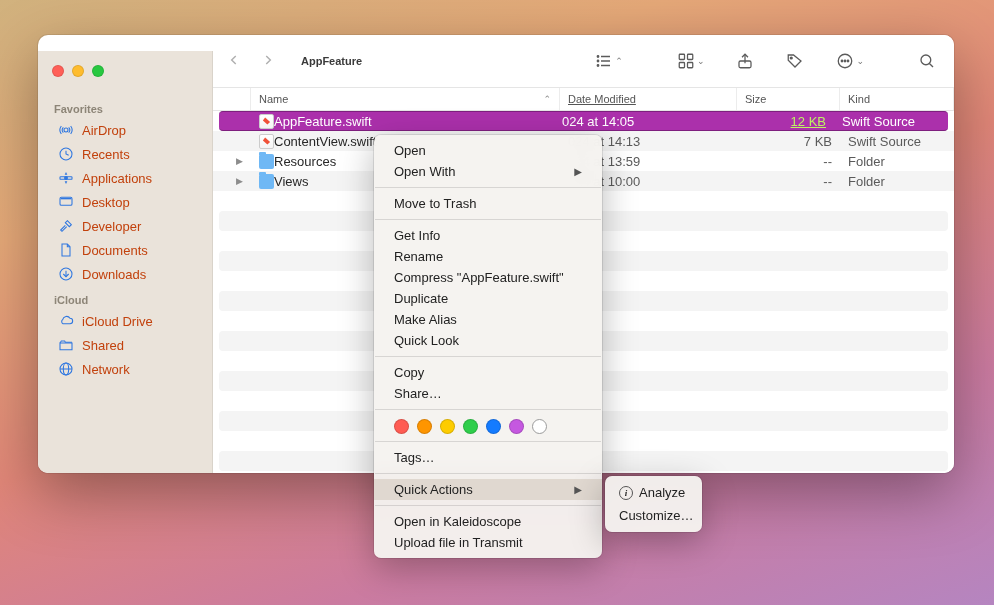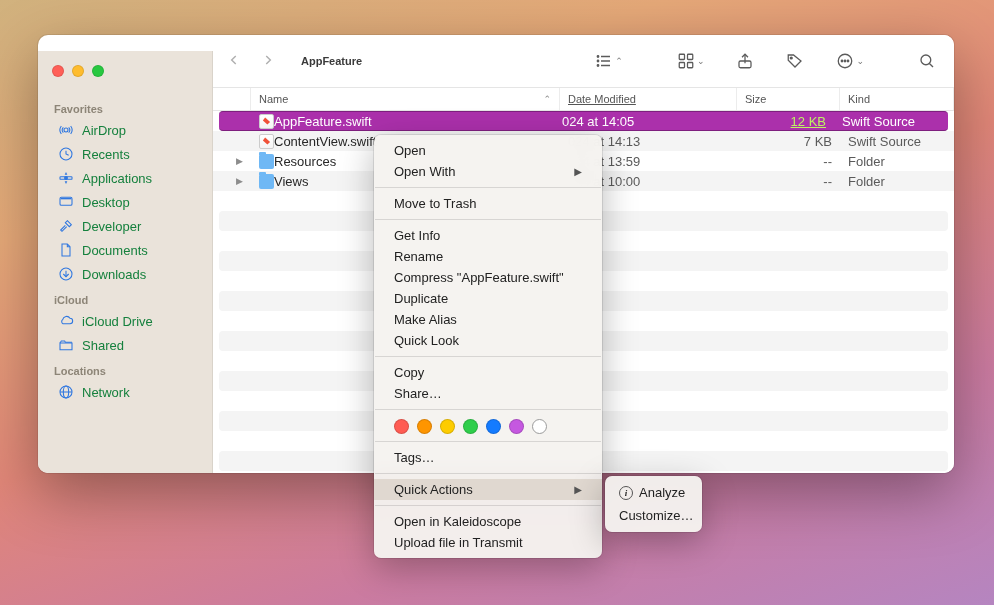--- a/index.html
+++ b/index.html
@@ -30,21 +30,21 @@
   }
   .traffic { display: flex; gap: 8px; padding: 4px 0 18px 14px; }
   .traffic .dot { width: 12px; height: 12px; border-radius: 50%; border:1px solid rgba(0,0,0,.1);}
   .tclose { background:#ff5f57;} .tmin{background:#febc2e;} .tmax{background:#28c840;}
   .side-section-label {
     color: #8d8577; font-size: 11px; font-weight: 600;
     padding: 0 16px 3px; margin-top: 8px;
   }
   .side-item {
     display: flex; align-items: center; gap: 8px;
-    padding: 4px 16px; color: #15803d; cursor: default;
+    padding: 4px 16px; color: #c2410c; cursor: default;
     border-radius: 5px; margin: 0 4px;
   }
   .side-item .sicon { width: 16px; height: 16px; display:flex;align-items:center;justify-content:center; color:#2f77e0; flex:none;}
   .side-item span { font-size: 13px; }
   .main { flex: 1; display: flex; flex-direction: column; background:#fff;}
   .toolbar {
     height: 52px; display: flex; align-items: center; padding: 0 14px; gap: 8px;
   }
   .nav-arrows { display:flex; gap:20px; color:#b0b0b0; padding-right:14px;}
   .nav-arrows svg{width:14px;height:14px;}
@@ -209,21 +209,20 @@
         </div>
         <div class="side-item">
           <span class="sicon">
             <svg viewBox="0 0 24 24" fill="none" stroke="currentColor" stroke-width="1.6">
               <path d="M3 9h18v10H3z"></path>
               <path d="M3 9l2-3h5l1 2h10"></path>
             </svg>
           </span>
           <span>Shared</span>
         </div>
-        <div class="side-section-label">Locations</div>
         <div class="side-item">
           <span class="sicon">
             <svg viewBox="0 0 24 24" fill="none" stroke="currentColor" stroke-width="1.6">
               <circle cx="12" cy="12" r="9"></circle>
               <ellipse cx="12" cy="12" rx="4" ry="9"></ellipse>
               <line x1="3" y1="12" x2="21" y2="12"></line>
             </svg>
           </span>
           <span>Network</span>
         </div>

